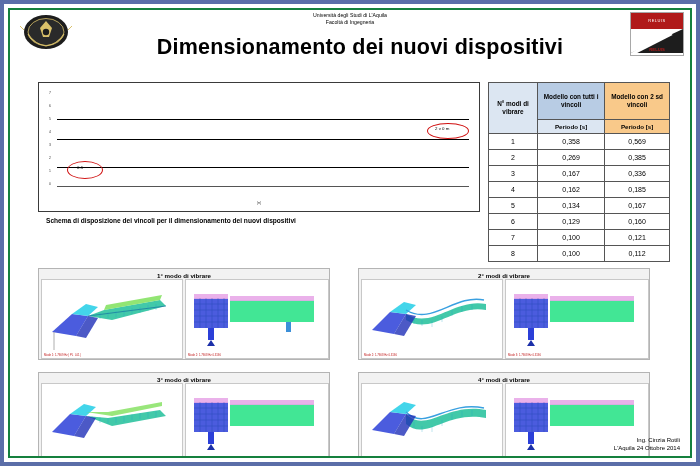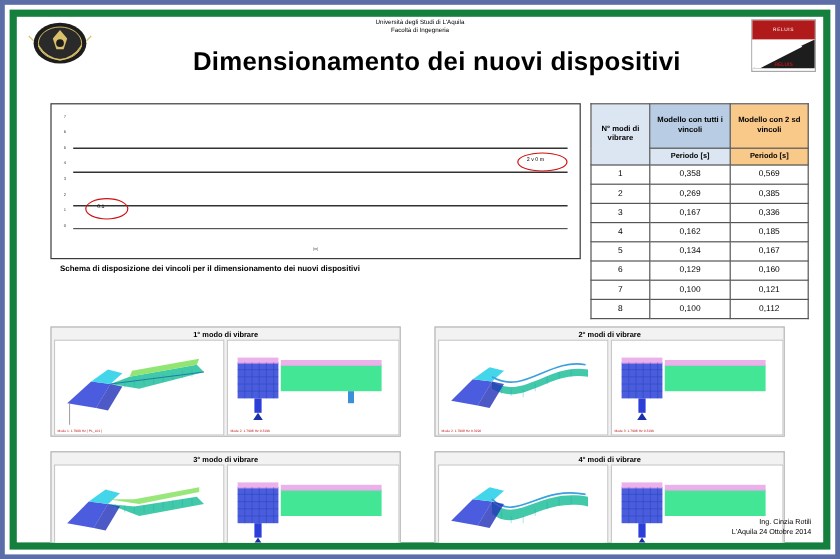--- a/index.html
+++ b/index.html
@@ -13,21 +13,21 @@
     position:relative;
     width:700px;height:466px;
     background:#ffffff;
     border:4px solid #5b6ea8;
     box-sizing:border-box;
   }
   .inner{
     position:absolute;
     left:4px;top:4px;right:4px;bottom:4px;
     background:#ffffff;
-    border:6px solid #15803d;
+    border:2px solid #15803d;
     overflow:hidden;
   }
 
   
   .uni-head{
     position:absolute;left:0;top:2px;width:100%;
     text-align:center;
     font-size:5.2px;line-height:7px;color:#000;
   }
   .logo-left{

